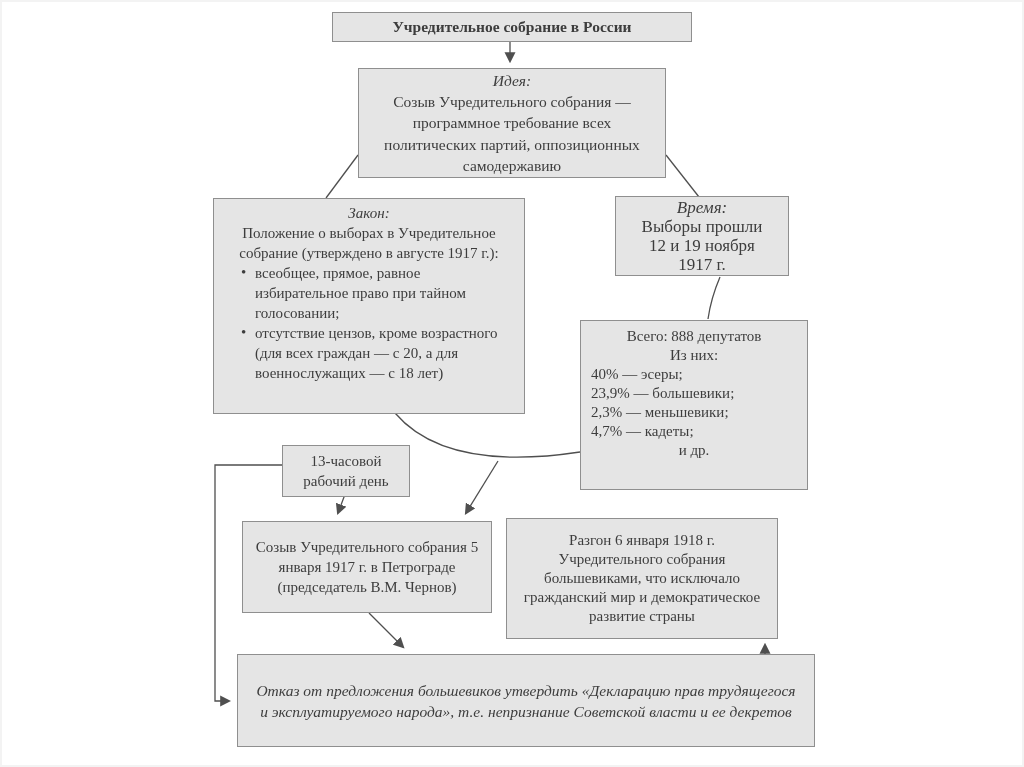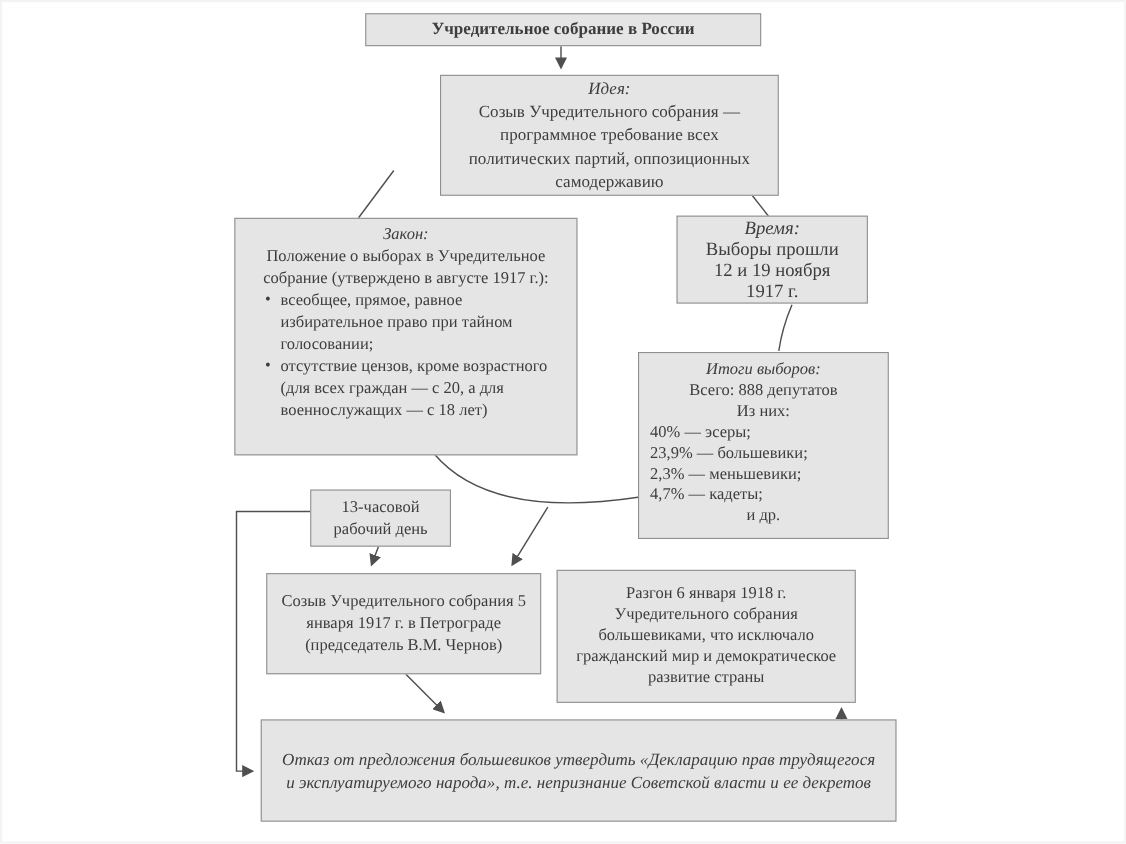--- a/index.html
+++ b/index.html
@@ -11,21 +11,21 @@
   }
   .connectors{position:absolute;left:0;top:0;width:1024px;height:767px;}
   .box{
     position:absolute;background:#e5e5e5;border:1.5px solid #8f8f8f;
     box-sizing:border-box;font-size:15.5px;line-height:1.36;
   }
   .center{display:flex;flex-direction:column;justify-content:center;text-align:center;}
   .heading{font-style:italic;}
 
   .title-box{left:330px;top:10px;width:360px;height:30px;display:flex;align-items:center;justify-content:center;font-weight:bold;}
-  .idea-box{left:356px;top:66px;width:308px;height:110px;padding:3px 8px;margin-left:42px;}
+  .idea-box{left:356px;top:66px;width:308px;height:110px;padding:3px 8px;}
   .law-box{left:211px;top:196px;width:312px;height:216px;padding:4px 22px;font-size:15px;line-height:20px;}
   .law-box .law-head,.law-box .law-intro{text-align:center;}
   .bullet{position:relative;padding-left:19px;text-align:left;}
   .bullet::before{content:"\2022";position:absolute;left:5px;top:-1px;}
   .time-box{left:613px;top:194px;width:174px;height:80px;padding:2px 4px;font-size:17px;line-height:19px;}
   .results-box{left:578px;top:318px;width:228px;height:170px;padding:6px 10px;font-size:15px;line-height:19px;}
   .results-box .rline{text-align:center;}
   .results-box .ritem{text-align:left;}
   .results-box .retc{text-align:center;}
   .workday-box{left:280px;top:443px;width:128px;height:52px;padding:15px 4px;font-size:15px;line-height:20px;}
@@ -75,21 +75,20 @@
   </div>
 
   <div class="box center time-box">
     <div class="heading">Время:</div>
     <div>Выборы прошли</div>
     <div>12 и 19 ноября</div>
     <div>1917 г.</div>
   </div>
 
   <div class="box results-box">
-    <div class="heading rline">Итоги выборов:</div>
     <div class="rline">Всего: 888 депутатов</div>
     <div class="rline">Из них:</div>
     <div class="ritem">40% — эсеры;</div>
     <div class="ritem">23,9% — большевики;</div>
     <div class="ritem">2,3% — меньшевики;</div>
     <div class="ritem">4,7% — кадеты;</div>
     <div class="retc">и др.</div>
   </div>
 
   <div class="box center workday-box">

